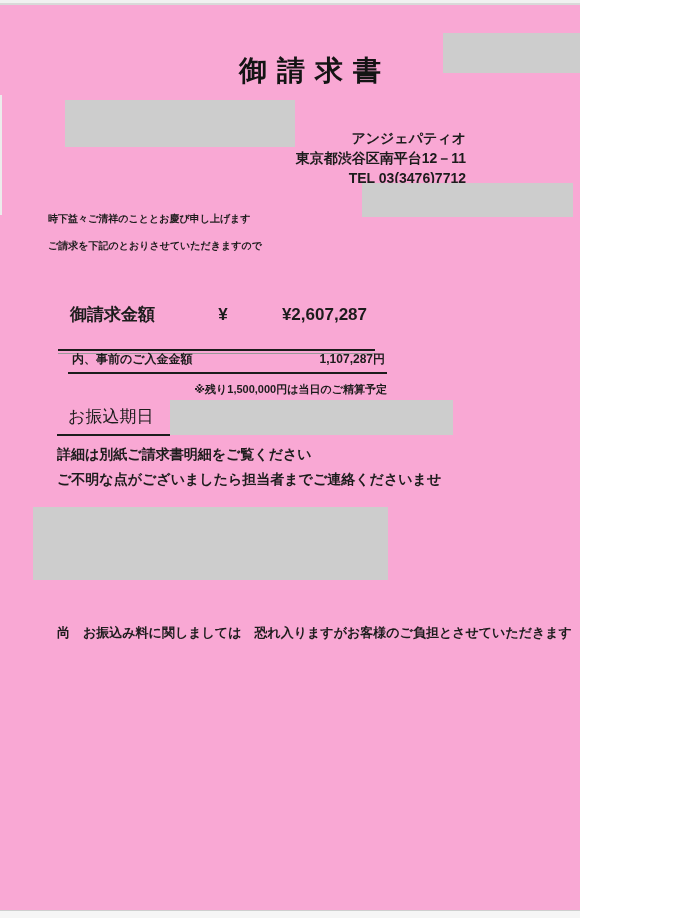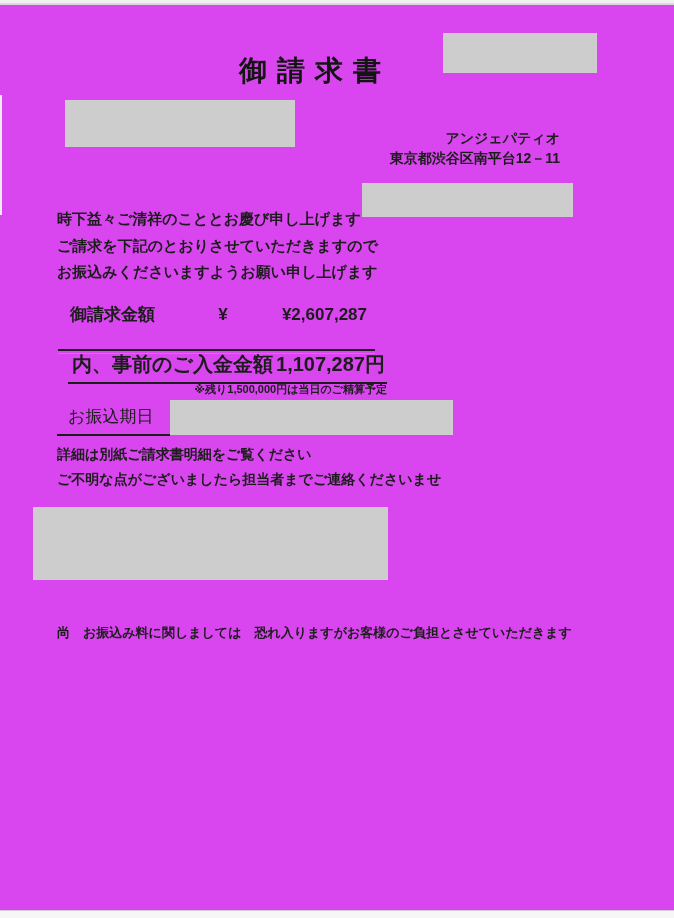--- a/index.html
+++ b/index.html
@@ -1,20 +1,20 @@
 <!DOCTYPE html>
 <html><head>
 <meta charset="utf-8">
 <style>
   * { margin:0; padding:0; box-sizing:border-box; }
   html,body { background:#ffffff; }
   body { font-family:"Liberation Sans","DejaVu Sans",sans-serif; }
   .page {
-    position:relative; width:674px; height:918px;
-    background:#d946ef; overflow:hidden; color:#1c1c1c;
+    position:relative; width:580px; height:918px;
+    background:#f9a8d4; overflow:hidden; color:#1c1c1c;
   }
   
   .edge-top-band { position:absolute; top:0; left:0; width:100%; height:3px; background:#f1f1f1; }
   .edge-top-line { position:absolute; top:3px; left:0; width:100%; height:2px; background:#d9d9d9; }
   .edge-bottom-line { position:absolute; top:910px; left:0; width:100%; height:1px; background:#cfcfcf; }
   .edge-bottom-band { position:absolute; top:911px; left:0; width:100%; height:7px; background:#f6f6f6; }
   .edge-left { position:absolute; top:95px; left:0; width:2px; height:120px; background:#ececec; }
 
   .redaction { position:absolute; background:#cdcdcd; }
   .red-top-right   { left:443px; top:33px;  width:154px; height:40px; }
@@ -26,43 +26,43 @@
   .title {
     position:absolute; left:180px; top:52px; width:270px;
     text-align:center; font-size:28px; font-weight:bold;
     letter-spacing:10px; color:#141414;
   }
   .sender {
     position:absolute; top:128px; right:114px;
     text-align:right; font-size:14px; font-weight:bold; line-height:20px;
   }
   .greeting {
-    position:absolute; left:57px; top:206px;
-    font-size:15px; font-weight:bold; line-height:26.5px;
+    position:absolute; left:48px; top:206px;
+    font-size:10px; font-weight:bold; line-height:26.5px;
   }
   .amount-row {
     position:absolute; left:58px; top:303px; width:317px;
     display:grid; grid-template-columns:150px 1fr auto; align-items:baseline;
     padding:0 8px 23px 12px;
     border-bottom:2px solid #1c1c1c;
     font-size:17px; font-weight:bold;
   }
   .amount-row::after {
     content:""; position:absolute; left:0; right:0; bottom:-5px;
     border-bottom:1px solid #9a9a9a;
   }
   .amount-row .cur { text-align:center; transform:translateX(-28px); }
   .amount-row .val { }
 
   .prepaid-row {
     position:absolute; left:68px; top:351px; width:319px;
     display:flex; justify-content:space-between; align-items:flex-start;
     padding:0 2px 4px 4px;
     border-bottom:2px solid #1c1c1c;
-    font-size:20px; font-weight:bold;
+    font-size:12px; font-weight:bold;
   }
   .prepaid-note {
     position:absolute; left:68px; top:382px; width:319px;
     text-align:right; font-size:11px; font-weight:bold;
   }
   .due-label {
     position:absolute; left:57px; top:405px; width:113px;
     padding:0 0 6px 11px;
     border-bottom:2px solid #1c1c1c;
     font-size:17px; font-weight:normal;
@@ -87,28 +87,28 @@
 
   <div class="redaction red-top-right"></div>
 
   <h1 class="title">御請求書</h1>
 
   <div class="redaction red-recipient"></div>
 
   <div class="sender">
     <div>アンジェパティオ</div>
     <div>東京都渋谷区南平台12－11</div>
+    <div>TEL 03(3476)7712</div>
   </div>
 
   <div class="redaction red-sender"></div>
 
   <div class="greeting">
     <div>時下益々ご清祥のこととお慶び申し上げます</div>
     <div>ご請求を下記のとおりさせていただきますので</div>
-    <div>お振込みくださいますようお願い申し上げます</div>
   </div>
 
   <div class="amount-row">
     <span>御請求金額</span>
     <span class="cur">¥</span>
     <span class="val">¥2,607,287</span>
   </div>
 
   <div class="prepaid-row">
     <span>内、事前のご入金金額</span>

